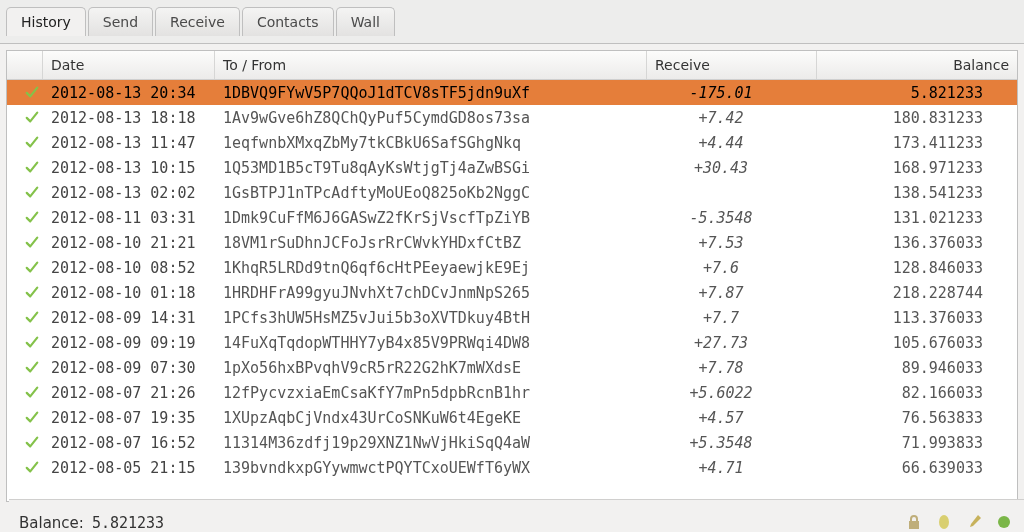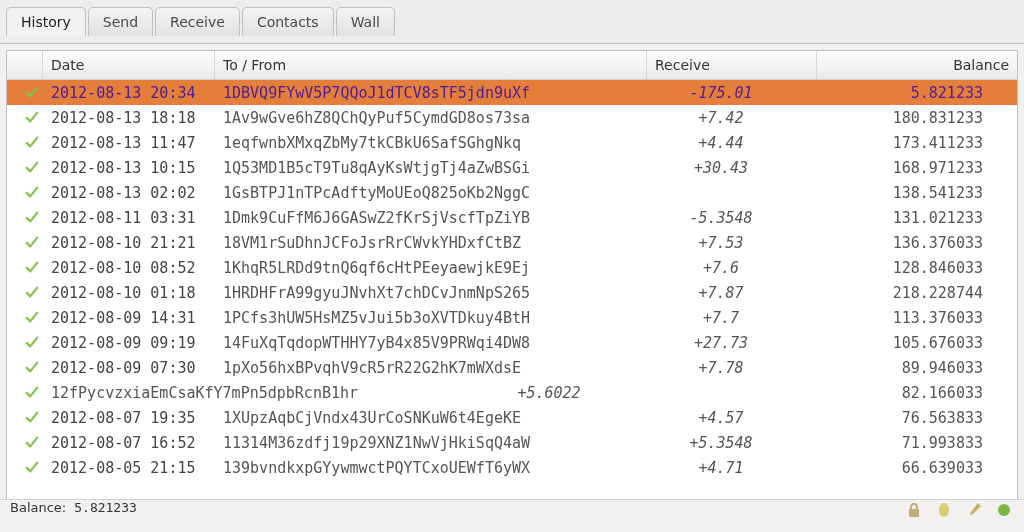--- a/index.html
+++ b/index.html
@@ -94,48 +94,48 @@
     overflow: hidden;
   }
   .row .cell.col-date   { color: #444; }
   .row .cell.col-amount { text-align: center; padding-right: 30px; font-style: italic; }
   .row .cell.col-bal    { text-align: right; padding-right: 34px; }
 
   .row.selected {
     background: #e57e3a;
     color: #ffffff;
   }
-  .row.selected .cell { color: #4c1d95; }
+  .row.selected .cell { color: #000000; }
 
   .checkmark-icon {
     display: inline-block;
     width: 14px;
     height: 14px;
     margin-left: 10px;
     margin-top: 2px;
   }
 
   
   .tbody::-webkit-scrollbar { width: 14px; }
   .tbody::-webkit-scrollbar-track { background: #f0efee; }
   .tbody::-webkit-scrollbar-thumb { background: #c9c8c6; border: 2px solid #f0efee; border-radius: 7px; }
 
   
   .statusbar {
     position: absolute;
     bottom: 0;
-    left: 0;
+    left: 9px;
     right: 0;
     height: 32px;
     display: flex;
-    align-items: flex-start;
+    align-items: flex-end;
     padding: 0 10px;
     background: #f2f1f0;
     border-top: 1px solid #d0cfce;
-    font-size: 13px;
+    font-size: 15px;
     color: #333;
   }
   .statusbar .spacer { flex: 1 1 auto; }
   .statusbar .status-icon { width: 20px; height: 20px; margin-left: 10px; }
 
   .sb-label { font-family: inherit; margin-right: 8px; }
   .sb-value { font-family: "DejaVu Sans Mono", monospace; }
 </style>
 </head>
 <body>
@@ -261,20 +261,21 @@
             </svg></span></div>
         <div class="cell col-date">2012-08-09 07:30</div>
         <div class="cell col-addr">1pXo56hxBPvqhV9cR5rR22G2hK7mWXdsE</div>
         <div class="cell col-amount">+7.78</div>
         <div class="cell col-bal">89.946033</div>
       </div>
       <div class="row">
         <div class="cell col-check"><span class="checkmark-icon"><svg viewBox="0 0 16 16">
               <path fill="none" stroke="#84c24a" stroke-width="2.5" stroke-linecap="round" stroke-linejoin="round" d="M2 9l4 4 8-10"></path>
             </svg></span></div>
+        <div class="cell col-date">2012-08-07 21:26</div>
         <div class="cell col-addr">12fPycvzxiaEmCsaKfY7mPn5dpbRcnB1hr</div>
         <div class="cell col-amount">+5.6022</div>
         <div class="cell col-bal">82.166033</div>
       </div>
       <div class="row">
         <div class="cell col-check"><span class="checkmark-icon"><svg viewBox="0 0 16 16">
               <path fill="none" stroke="#84c24a" stroke-width="2.5" stroke-linecap="round" stroke-linejoin="round" d="M2 9l4 4 8-10"></path>
             </svg></span></div>
         <div class="cell col-date">2012-08-07 19:35</div>
         <div class="cell col-addr">1XUpzAqbCjVndx43UrCoSNKuW6t4EgeKE</div>

